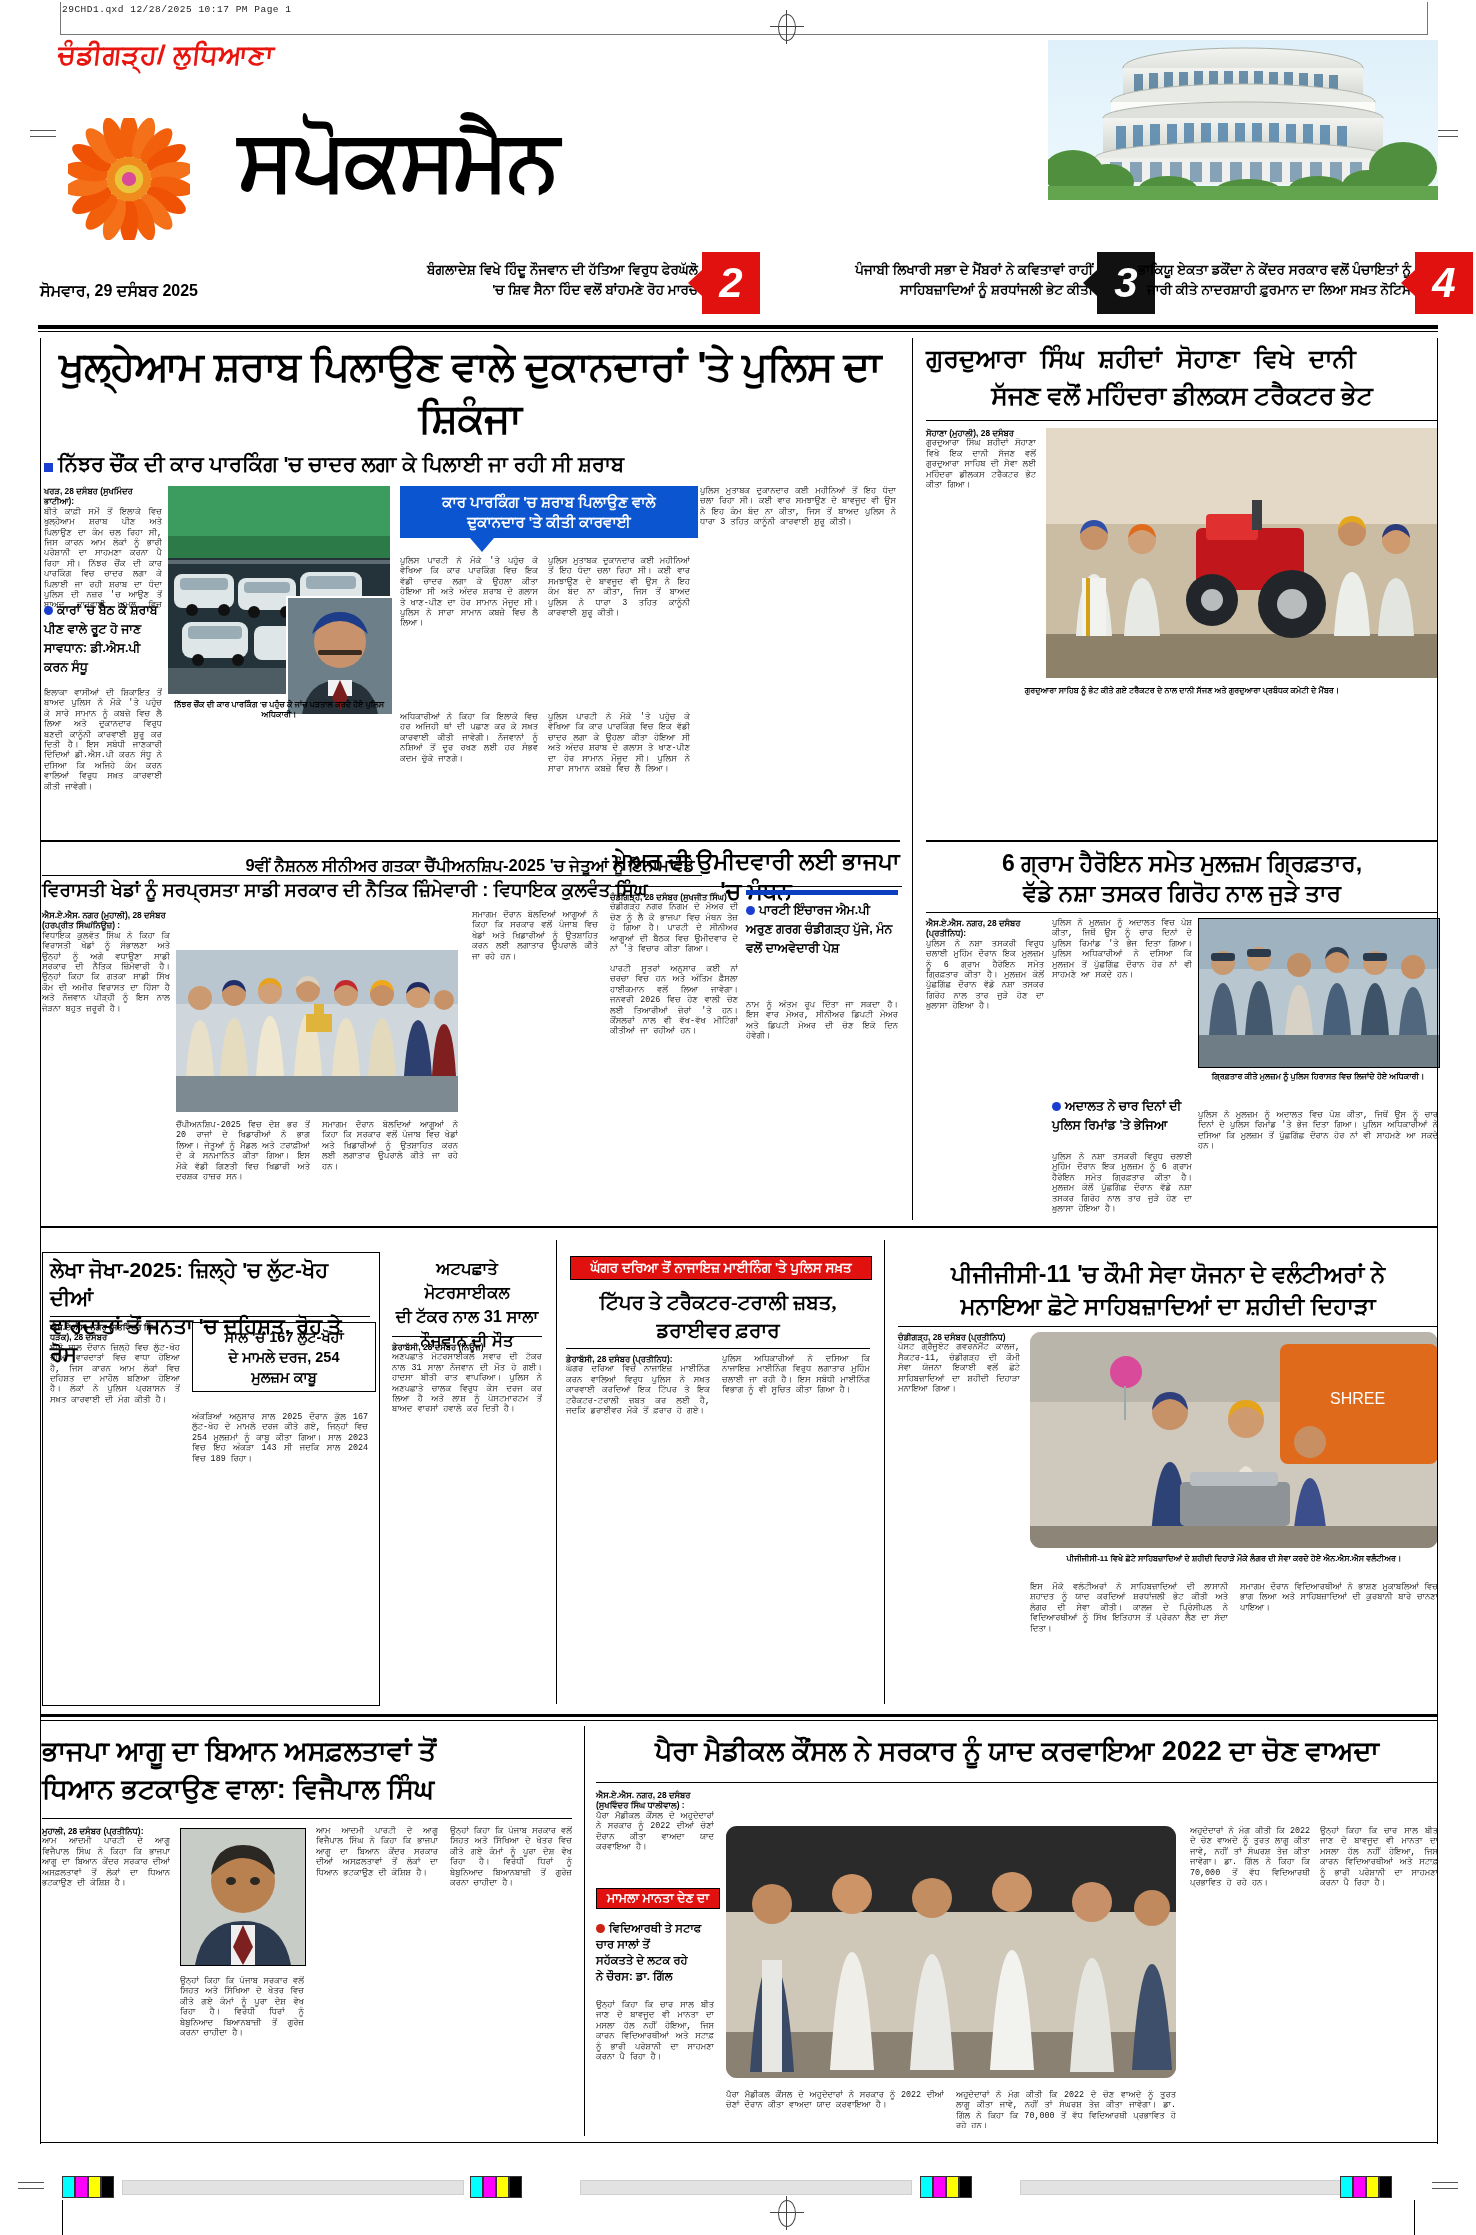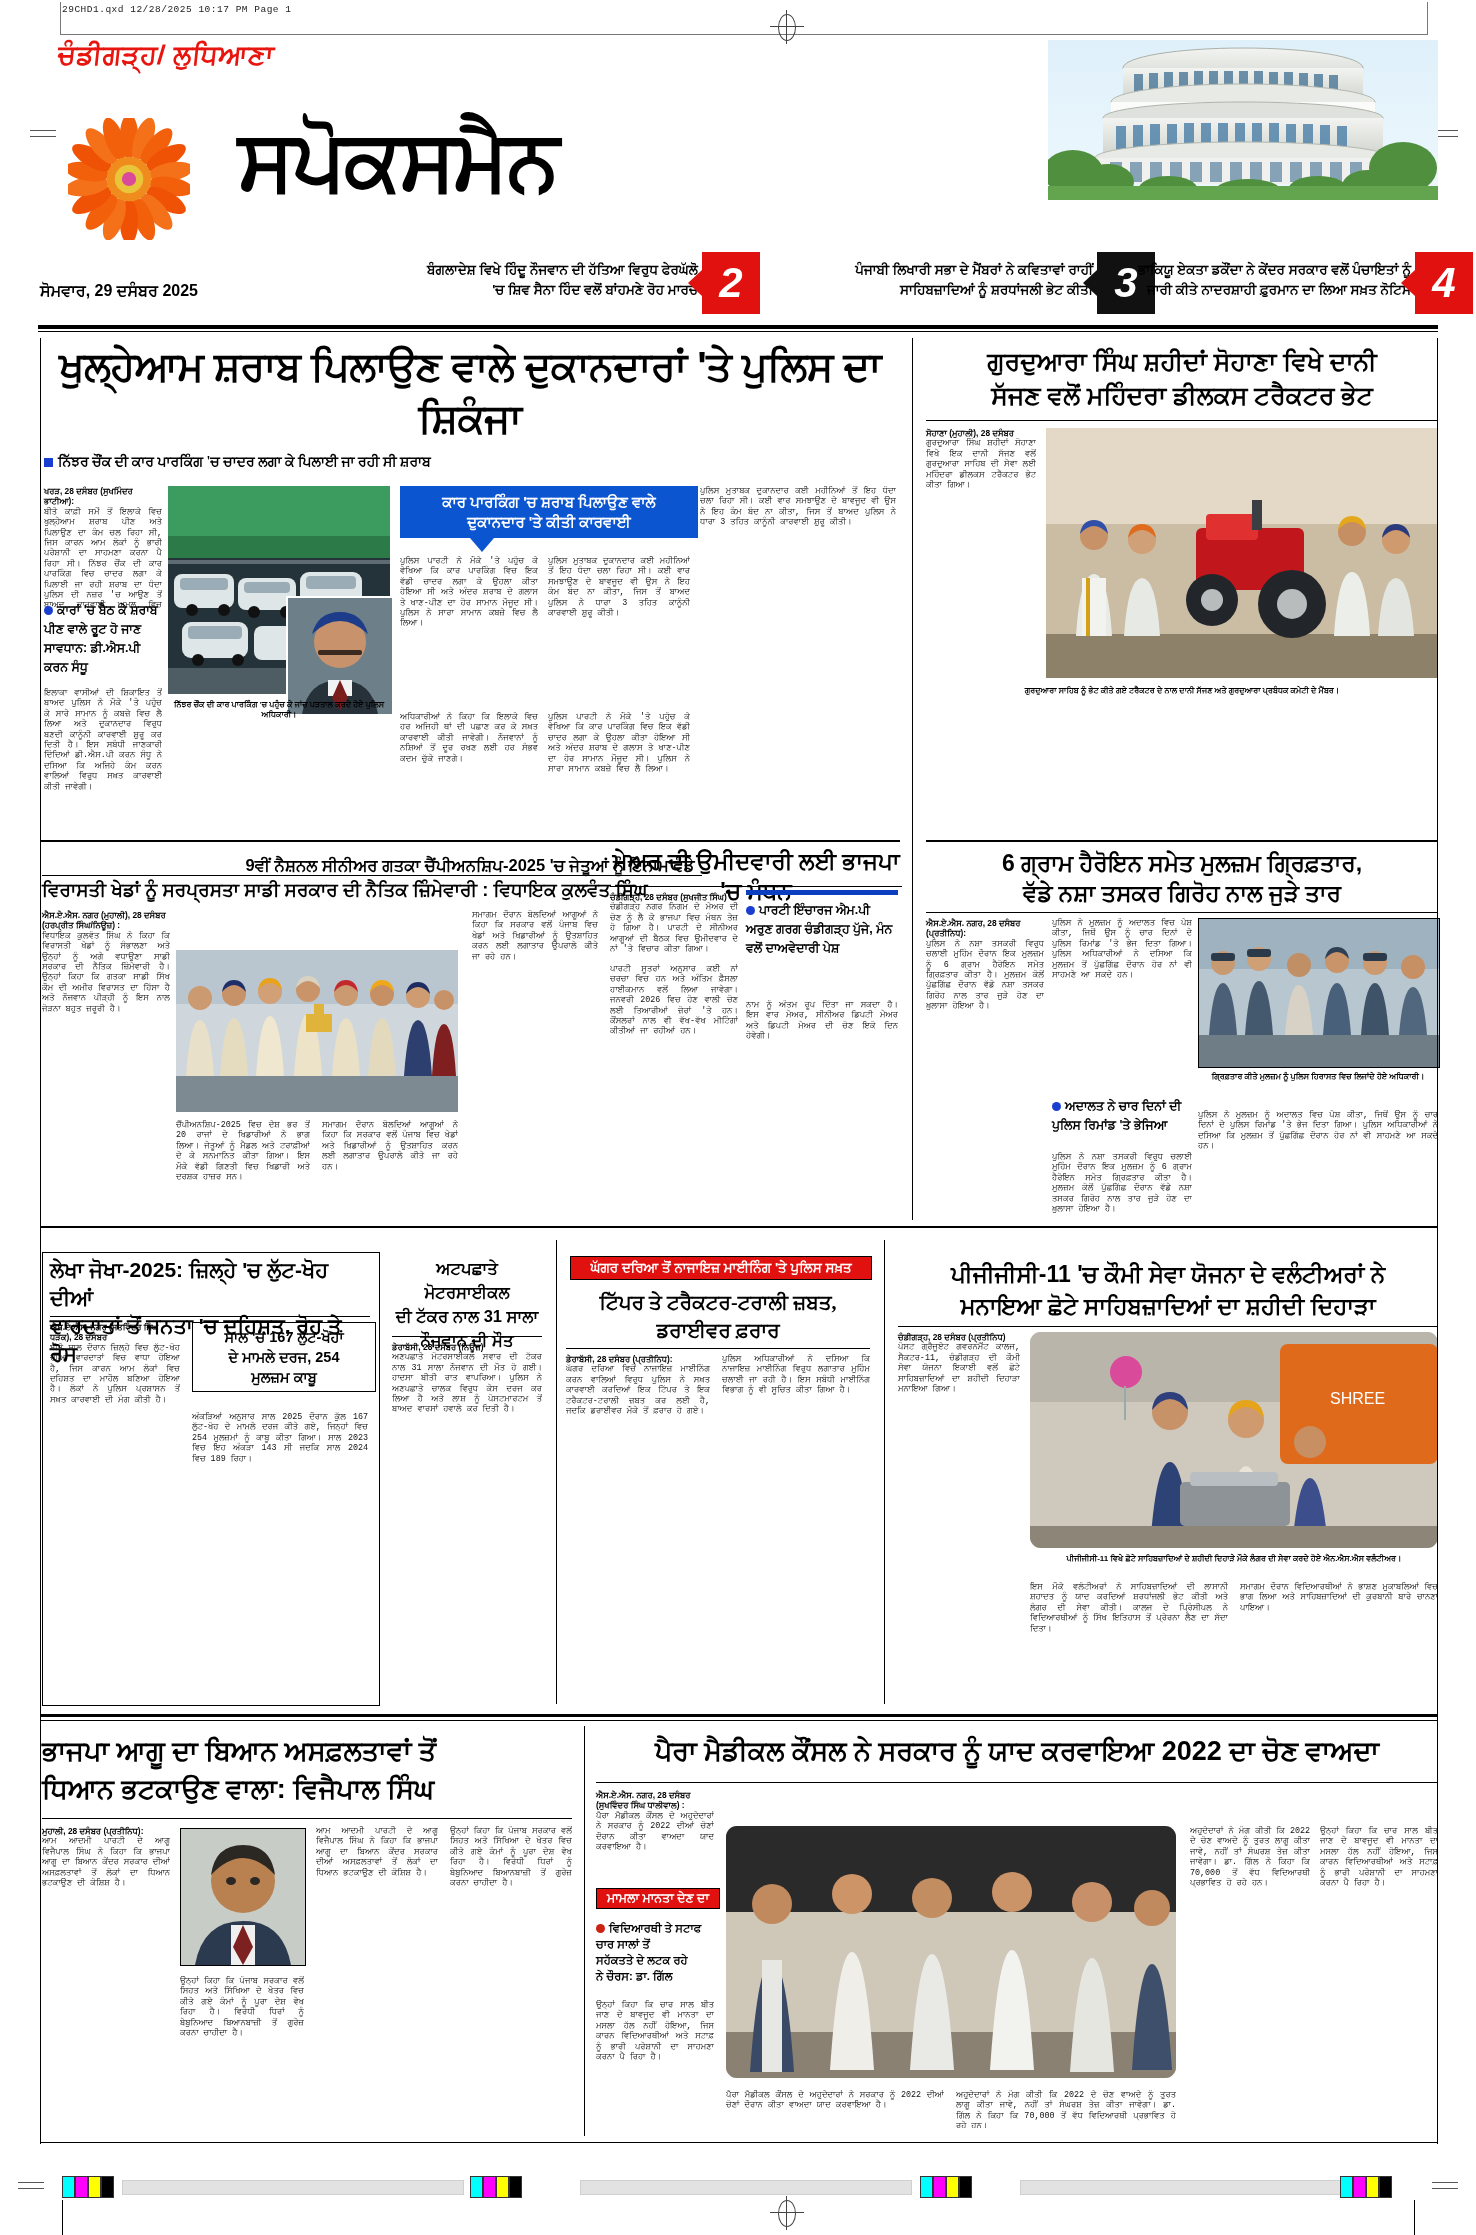--- a/index.html
+++ b/index.html
@@ -276,21 +276,21 @@
   <div class="rulethick"></div>
   <div class="rulethin"></div>
 
   <div class="col-rule" style="left:912px;top:338px;height:520px;"></div>
 
   <div style="position:absolute;left:40px;top:340px;width:860px;">
     <div class="hl" style="font-size:40px;letter-spacing:-.5px;line-height:52px;text-align:center;">ਖੁਲ੍ਹੇਆਮ ਸ਼ਰਾਬ ਪਿਲਾਉਣ ਵਾਲੇ ਦੁਕਾਨਦਾਰਾਂ 'ਤੇ ਪੁਲਿਸ ਦਾ ਸ਼ਿਕੰਜਾ</div>
   </div>
 
   <div style="position:absolute;left:44px;top:452px;width:856px;">
-    <span class="bullet"></span><span class="hl" style="font-size:14px;font-family:Liberation Serif, serif;">ਨਿੱਝਰ ਚੌਂਕ ਦੀ ਕਾਰ ਪਾਰਕਿੰਗ 'ਚ ਚਾਦਰ ਲਗਾ ਕੇ ਪਿਲਾਈ ਜਾ ਰਹੀ ਸੀ ਸ਼ਰਾਬ</span>
+    <span class="bullet"></span><span class="hl" style="font-size:21px;">ਨਿੱਝਰ ਚੌਂਕ ਦੀ ਕਾਰ ਪਾਰਕਿੰਗ 'ਚ ਚਾਦਰ ਲਗਾ ਕੇ ਪਿਲਾਈ ਜਾ ਰਹੀ ਸੀ ਸ਼ਰਾਬ</span>
   </div>
 
   <div style="position:absolute;left:44px;top:486px;width:118px;">
     <div class="byline">ਖਰੜ, 28 ਦਸੰਬਰ (ਸੁਖਮਿੰਦਰ ਭਾਟੀਆ):</div>
     <div class="body" style="height:104px;">ਬੀਤੇ ਕਾਫ਼ੀ ਸਮੇਂ ਤੋਂ ਇਲਾਕੇ ਵਿਚ ਖੁਲ੍ਹੇਆਮ ਸ਼ਰਾਬ ਪੀਣ ਅਤੇ ਪਿਲਾਉਣ ਦਾ ਕੰਮ ਚਲ ਰਿਹਾ ਸੀ, ਜਿਸ ਕਾਰਨ ਆਮ ਲੋਕਾਂ ਨੂੰ ਭਾਰੀ ਪਰੇਸ਼ਾਨੀ ਦਾ ਸਾਹਮਣਾ ਕਰਨਾ ਪੈ ਰਿਹਾ ਸੀ। ਨਿੱਝਰ ਚੌਂਕ ਦੀ ਕਾਰ ਪਾਰਕਿੰਗ ਵਿਚ ਚਾਦਰ ਲਗਾ ਕੇ ਪਿਲਾਈ ਜਾ ਰਹੀ ਸ਼ਰਾਬ ਦਾ ਧੰਦਾ ਪੁਲਿਸ ਦੀ ਨਜ਼ਰ 'ਚ ਆਉਣ ਤੋਂ ਬਾਅਦ ਕਾਰਵਾਈ ਅਮਲ ਵਿਚ ਲਿਆਂਦੀ ਗਈ।</div>
   </div>
 
   <div style="position:absolute;left:44px;top:600px;width:118px;">
     <span class="bullet-round"></span><span class="hl" style="font-size:12.5px;line-height:17px;">ਕਾਰਾਂ 'ਚ ਬੈਠ ਕੇ ਸ਼ਰਾਬ ਪੀਣ ਵਾਲੇ ਰੂਟ ਹੋ ਜਾਣ ਸਾਵਧਾਨ: ਡੀ.ਐਸ.ਪੀ ਕਰਨ ਸੰਧੂ</span>
   </div>
@@ -351,21 +351,21 @@
   </div>
   <div style="position:absolute;left:470px;top:538px;width:0;height:0;border-left:12px solid transparent;border-right:12px solid transparent;border-top:14px solid #0b56d0;"></div>
 
   <div class="body" style="position:absolute;left:400px;top:556px;width:138px;height:150px;">ਪੁਲਿਸ ਪਾਰਟੀ ਨੇ ਮੌਕੇ 'ਤੇ ਪਹੁੰਚ ਕੇ ਵੇਖਿਆ ਕਿ ਕਾਰ ਪਾਰਕਿੰਗ ਵਿਚ ਇਕ ਵੱਡੀ ਚਾਦਰ ਲਗਾ ਕੇ ਉਹਲਾ ਕੀਤਾ ਹੋਇਆ ਸੀ ਅਤੇ ਅੰਦਰ ਸ਼ਰਾਬ ਦੇ ਗਲਾਸ ਤੇ ਖਾਣ-ਪੀਣ ਦਾ ਹੋਰ ਸਾਮਾਨ ਮੌਜੂਦ ਸੀ। ਪੁਲਿਸ ਨੇ ਸਾਰਾ ਸਾਮਾਨ ਕਬਜ਼ੇ ਵਿਚ ਲੈ ਲਿਆ।</div>
   <div class="body" style="position:absolute;left:548px;top:556px;width:142px;height:150px;">ਪੁਲਿਸ ਮੁਤਾਬਕ ਦੁਕਾਨਦਾਰ ਕਈ ਮਹੀਨਿਆਂ ਤੋਂ ਇਹ ਧੰਦਾ ਚਲਾ ਰਿਹਾ ਸੀ। ਕਈ ਵਾਰ ਸਮਝਾਉਣ ਦੇ ਬਾਵਜੂਦ ਵੀ ਉਸ ਨੇ ਇਹ ਕੰਮ ਬੰਦ ਨਾ ਕੀਤਾ, ਜਿਸ ਤੋਂ ਬਾਅਦ ਪੁਲਿਸ ਨੇ ਧਾਰਾ 3 ਤਹਿਤ ਕਾਨੂੰਨੀ ਕਾਰਵਾਈ ਸ਼ੁਰੂ ਕੀਤੀ।</div>
   <div class="body" style="position:absolute;left:400px;top:712px;width:138px;height:108px;">ਅਧਿਕਾਰੀਆਂ ਨੇ ਕਿਹਾ ਕਿ ਇਲਾਕੇ ਵਿਚ ਹਰ ਅਜਿਹੀ ਥਾਂ ਦੀ ਪਛਾਣ ਕਰ ਕੇ ਸਖ਼ਤ ਕਾਰਵਾਈ ਕੀਤੀ ਜਾਵੇਗੀ। ਨੌਜਵਾਨਾਂ ਨੂੰ ਨਸ਼ਿਆਂ ਤੋਂ ਦੂਰ ਰਖਣ ਲਈ ਹਰ ਸੰਭਵ ਕਦਮ ਚੁੱਕੇ ਜਾਣਗੇ।</div>
   <div class="body" style="position:absolute;left:548px;top:712px;width:142px;height:108px;">ਪੁਲਿਸ ਪਾਰਟੀ ਨੇ ਮੌਕੇ 'ਤੇ ਪਹੁੰਚ ਕੇ ਵੇਖਿਆ ਕਿ ਕਾਰ ਪਾਰਕਿੰਗ ਵਿਚ ਇਕ ਵੱਡੀ ਚਾਦਰ ਲਗਾ ਕੇ ਉਹਲਾ ਕੀਤਾ ਹੋਇਆ ਸੀ ਅਤੇ ਅੰਦਰ ਸ਼ਰਾਬ ਦੇ ਗਲਾਸ ਤੇ ਖਾਣ-ਪੀਣ ਦਾ ਹੋਰ ਸਾਮਾਨ ਮੌਜੂਦ ਸੀ। ਪੁਲਿਸ ਨੇ ਸਾਰਾ ਸਾਮਾਨ ਕਬਜ਼ੇ ਵਿਚ ਲੈ ਲਿਆ।</div>
   <div class="body" style="position:absolute;left:700px;top:486px;width:196px;height:336px;">ਪੁਲਿਸ ਮੁਤਾਬਕ ਦੁਕਾਨਦਾਰ ਕਈ ਮਹੀਨਿਆਂ ਤੋਂ ਇਹ ਧੰਦਾ ਚਲਾ ਰਿਹਾ ਸੀ। ਕਈ ਵਾਰ ਸਮਝਾਉਣ ਦੇ ਬਾਵਜੂਦ ਵੀ ਉਸ ਨੇ ਇਹ ਕੰਮ ਬੰਦ ਨਾ ਕੀਤਾ, ਜਿਸ ਤੋਂ ਬਾਅਦ ਪੁਲਿਸ ਨੇ ਧਾਰਾ 3 ਤਹਿਤ ਕਾਨੂੰਨੀ ਕਾਰਵਾਈ ਸ਼ੁਰੂ ਕੀਤੀ।</div>
 
   <div style="position:absolute;left:926px;top:344px;width:512px;">
-    <div class="hl" style="font-size:25px;line-height:34px;text-align:center;">ਗੁਰਦੁਆਰਾ ਸਿੰਘ ਸ਼ਹੀਦਾਂ ਸੋਹਾਣਾ ਵਿਖੇ ਦਾਨੀ</div>
+    <div class="hl" style="font-size:25px;line-height:34px;text-align:left;font-family:Liberation Mono, monospace;">ਗੁਰਦੁਆਰਾ ਸਿੰਘ ਸ਼ਹੀਦਾਂ ਸੋਹਾਣਾ ਵਿਖੇ ਦਾਨੀ</div>
     <div class="hl" style="font-size:25px;line-height:34px;text-align:center;">ਸੱਜਣ ਵਲੋਂ ਮਹਿੰਦਰਾ ਡੀਲਕਸ ਟਰੈਕਟਰ ਭੇਟ</div>
   </div>
   <div class="hrule" style="left:926px;top:420px;width:512px;"></div>
 
   <div style="position:absolute;left:926px;top:428px;width:110px;">
     <div class="byline">ਸੋਹਾਣਾ (ਮੁਹਾਲੀ), 28 ਦਸੰਬਰ</div>
     <div class="body" style="height:250px;">ਗੁਰਦੁਆਰਾ ਸਿੰਘ ਸ਼ਹੀਦਾਂ ਸੋਹਾਣਾ ਵਿਖੇ ਇਕ ਦਾਨੀ ਸੱਜਣ ਵਲੋਂ ਗੁਰਦੁਆਰਾ ਸਾਹਿਬ ਦੀ ਸੇਵਾ ਲਈ ਮਹਿੰਦਰਾ ਡੀਲਕਸ ਟਰੈਕਟਰ ਭੇਟ ਕੀਤਾ ਗਿਆ।</div>
   </div>
 
   <div class="photo ph-warm" style="left:1046px;top:428px;width:392px;height:250px;">

